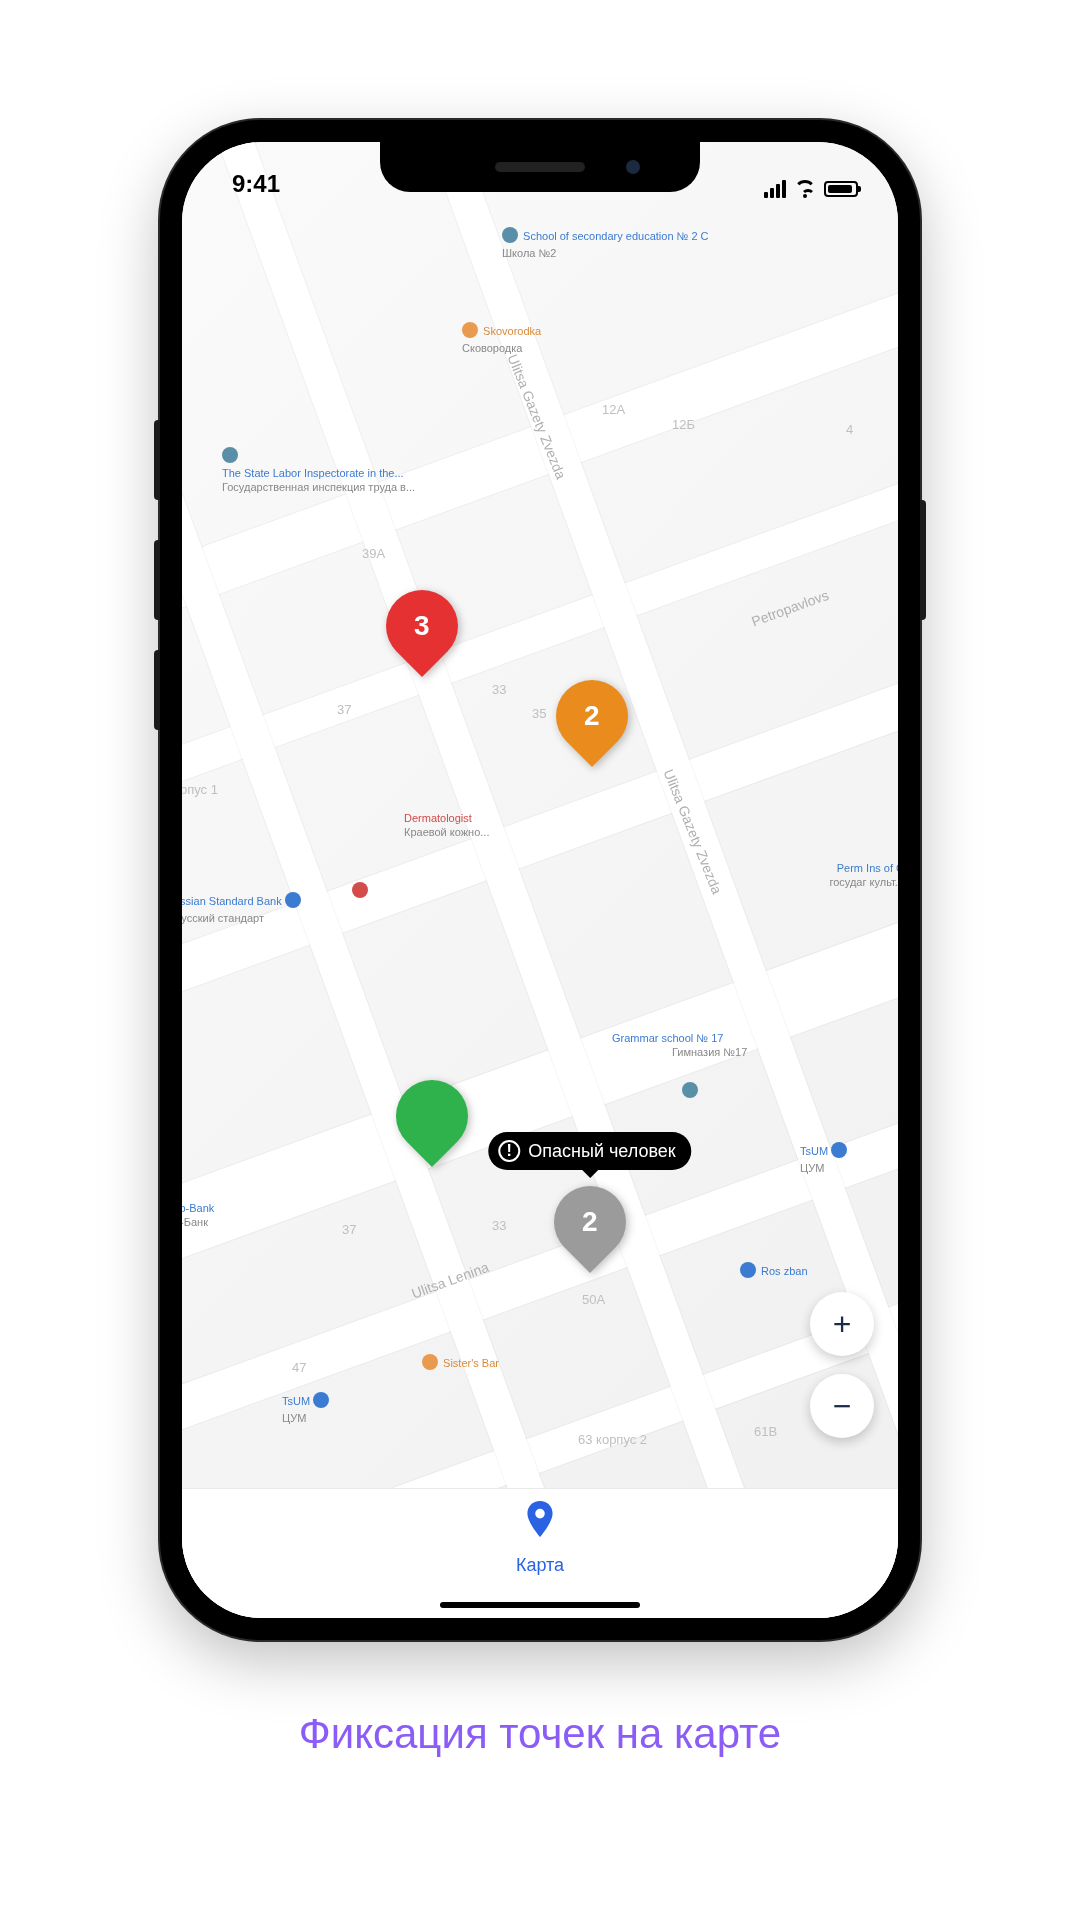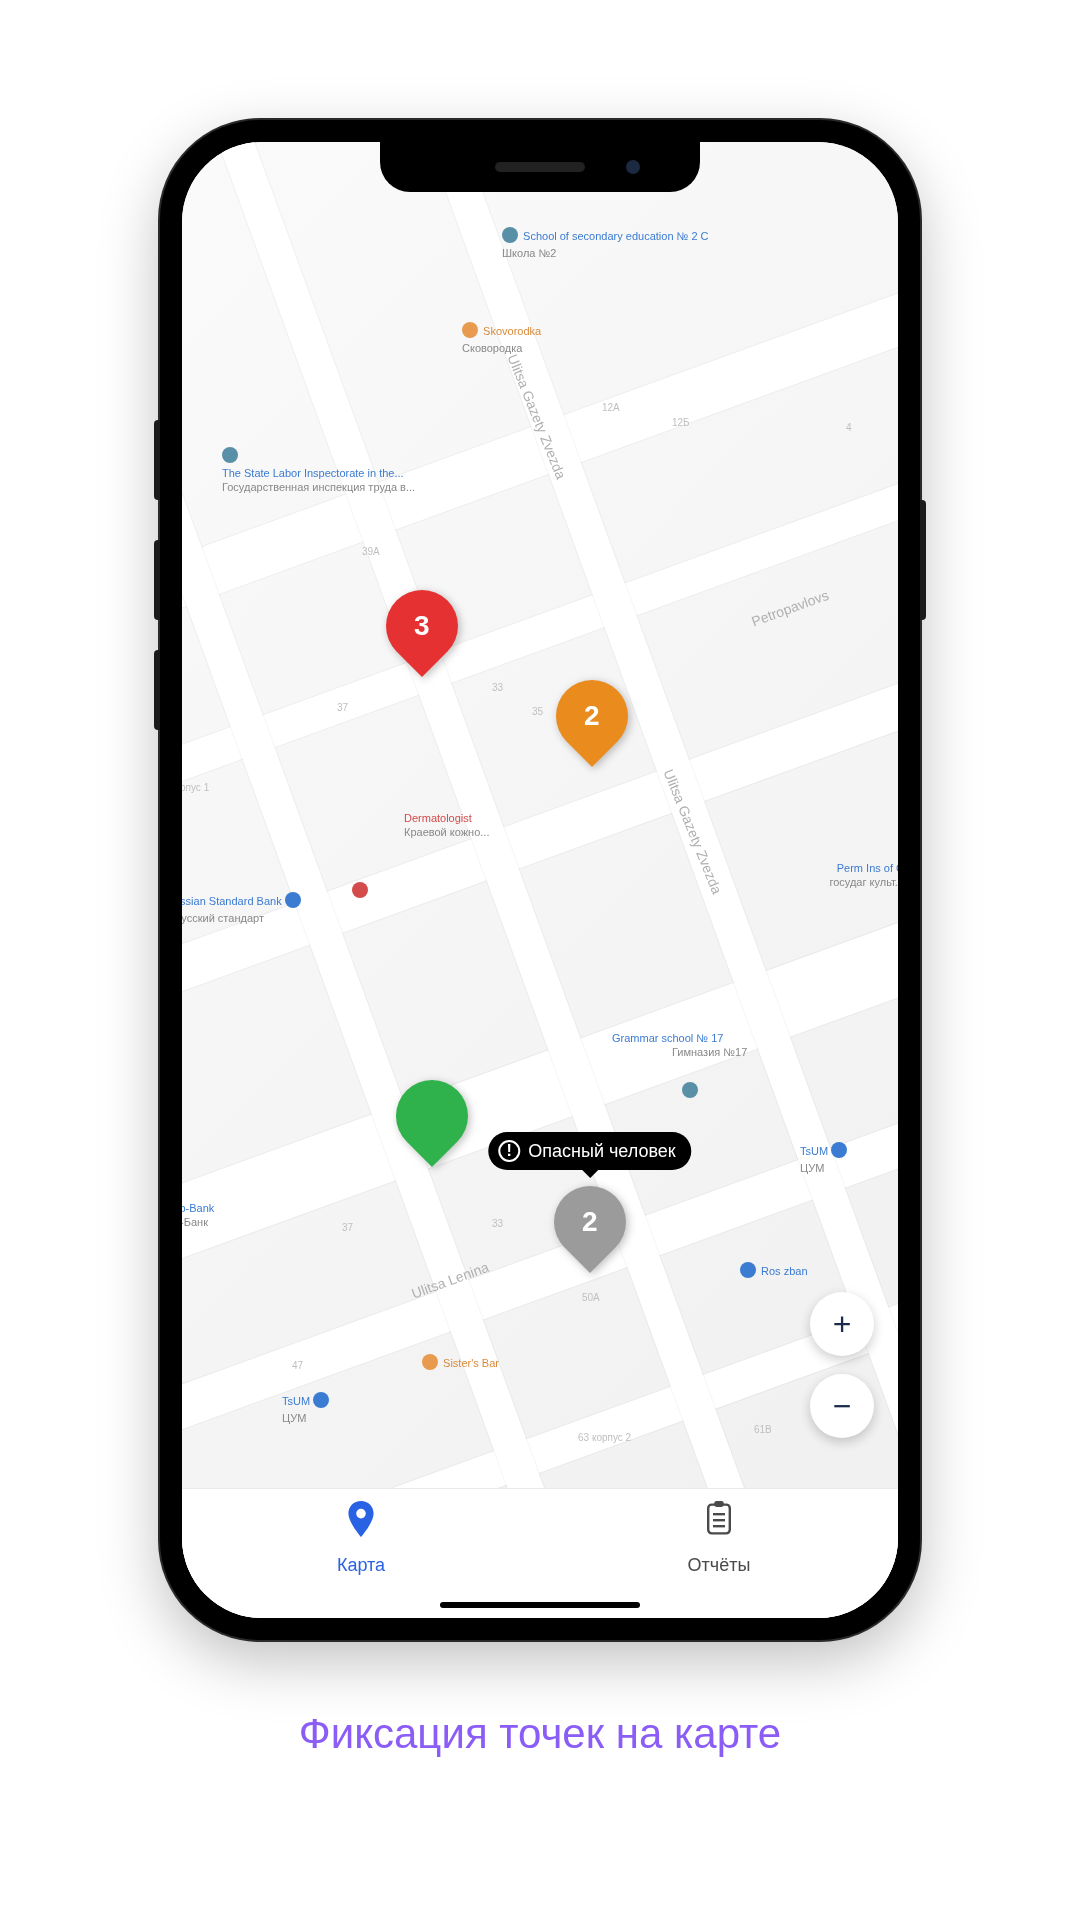--- a/index.html
+++ b/index.html
@@ -89,21 +89,21 @@
   .rv1{width:34px;height:1800px;top:-150px;left:110px;transform:rotate(-20deg);}
   .rv2{width:34px;height:1800px;top:-150px;left:310px;transform:rotate(-20deg);}
   .rv3{width:34px;height:1800px;top:-150px;left:520px;transform:rotate(-20deg);}
   .poi {
     position:absolute; font-size:11px; color:#888; line-height:1.25;
   }
   .poi .t1 { color:#3b7bd1; }
   .poi .t2 { color:#d98a3a; }
   .poi-icon{display:inline-block;width:16px;height:16px;border-radius:50%;vertical-align:middle;margin-right:2px;margin-bottom:4px;}
   .poi-shop{background:#3b7bd1;} .poi-food{background:#e89b4e;} .poi-gov{background:#5a8fa8;} .poi-health{background:#d34b4b;}
-  .bnum{position:absolute;font-size:10px;color:#bfbfbf;text-align:center;}
+  .bnum{position:absolute;font-size:13px;color:#bfbfbf;text-align:center;}
   .streetname{position:absolute;font-size:14px;color:#b0b0b0;transform-origin:left center;}
   
   .pin {
     position:absolute; width:72px; height:72px;
     transform: translate(-50%,-100%) rotate(-45deg);
     border-radius: 50% 50% 50% 0;
     display:flex;align-items:center;justify-content:center;
     box-shadow:0 3px 8px rgba(0,0,0,.25);
     cursor:pointer;
   }
@@ -155,20 +155,37 @@
 </head>
 <body>
 
 <div class="phone">
   <div class="screen">
     <div class="notch">
       <span class="speaker"></span>
         <span class="cam"></span>
     </div>
 
+    <div class="statusbar">
+      <span>9:41</span>
+      <div class="right">
+        <span class="signal">
+            <i></i>
+            <i></i>
+            <i></i>
+            <i></i>
+          </span>
+        <span class="wifi">
+            <i></i>
+          </span>
+        <span class="battery">
+            <i></i>
+          </span>
+      </div>
+    </div>
 
     <div class="map">
 
       <div class="road r1"></div>
         <div class="road r2"></div>
         <div class="road r3"></div>
       <div class="road r4"></div>
         <div class="road r5"></div>
         <div class="road r6"></div>
       <div class="road rv1"></div>
@@ -284,31 +301,19 @@
 
     <div class="bottomnav">
       <div class="tab active">
         <span class="ticon ticon-map">
           <svg viewBox="0 0 24 30">
               <path fill="#2a62e4" d="M12 0C6 0 1.5 4.5 1.5 10.5 1.5 18 12 30 12 30s10.5-12 10.5-19.5C22.5 4.5 18 0 12 0zm0 14.5a4 4 0 110-8 4 4 0 010 8z"></path>
             </svg>
         </span>
         <span>Карта</span>
       </div>
-      <div class="tab">
-        <span class="ticon ticon-report">
-          <svg viewBox="0 0 24 30">
-              <rect x="3" y="3" width="18" height="24" rx="3" fill="none" stroke="#4a4a4a" stroke-width="2"></rect>
-              <rect x="8" y="0" width="8" height="5" rx="2" fill="#4a4a4a"></rect>
-              <line x1="7" y1="11" x2="17" y2="11" stroke="#4a4a4a" stroke-width="2"></line>
-              <line x1="7" y1="16" x2="17" y2="16" stroke="#4a4a4a" stroke-width="2"></line>
-              <line x1="7" y1="21" x2="17" y2="21" stroke="#4a4a4a" stroke-width="2"></line>
-            </svg>
-        </span>
-        <span>Отчёты</span>
-      </div>
       <div class="homebar"></div>
     </div>
 
   </div>
 </div>
 
 <div class="caption">Фиксация точек на карте</div>
 
 </body></html>

